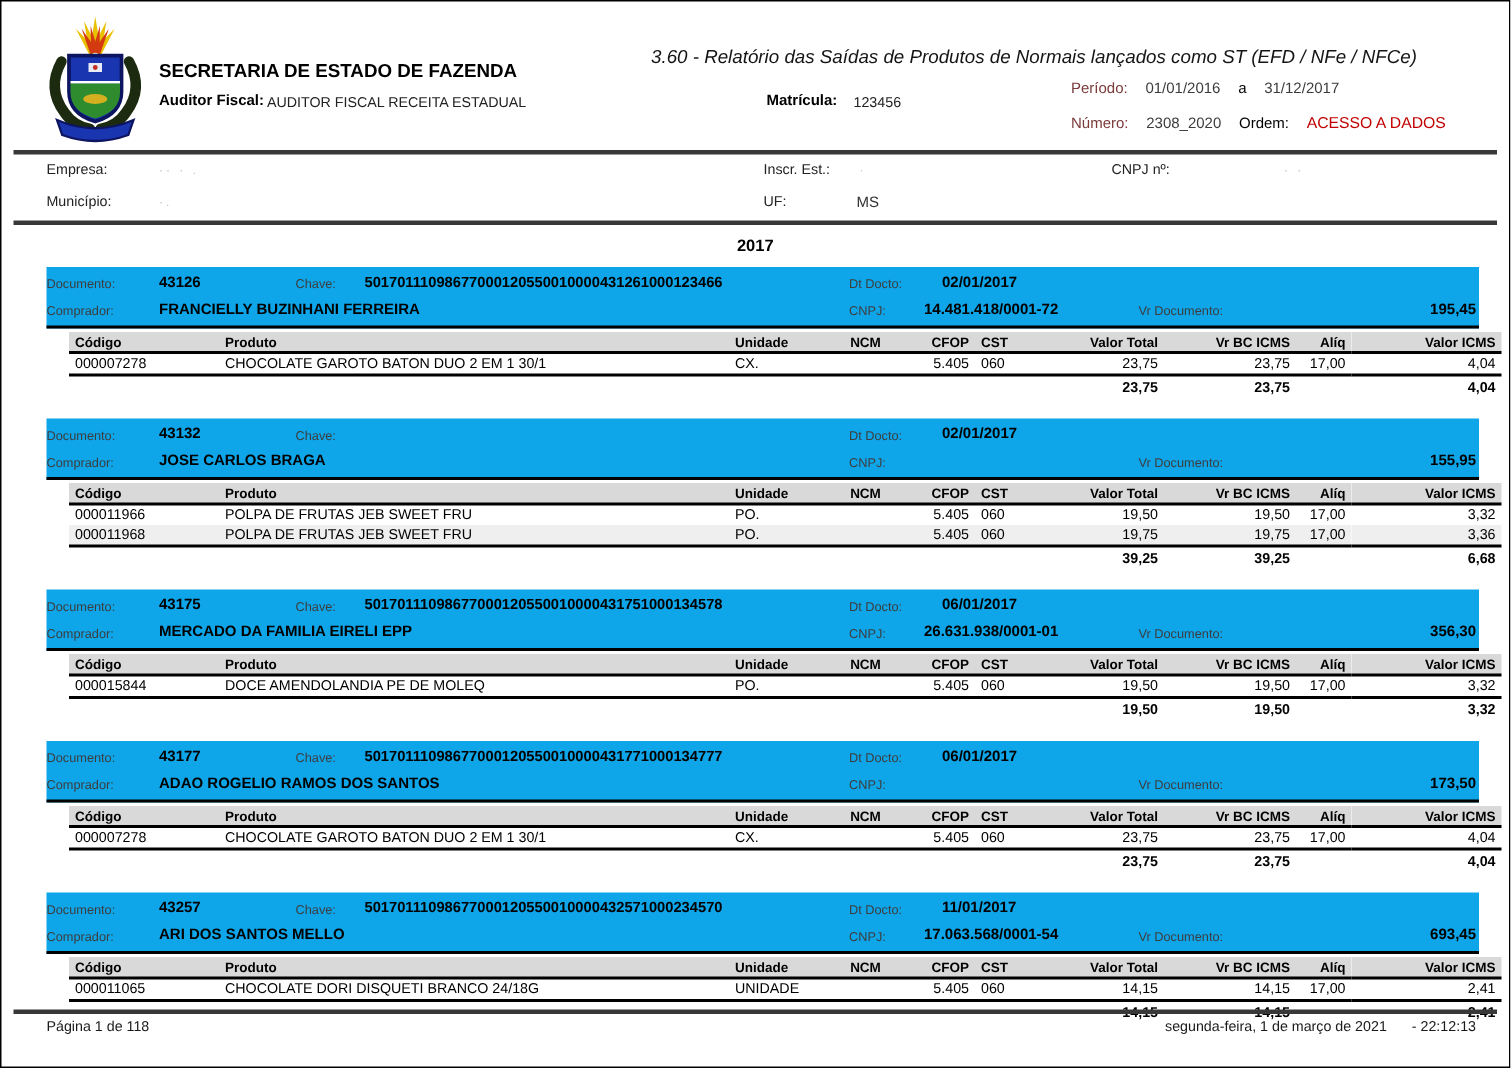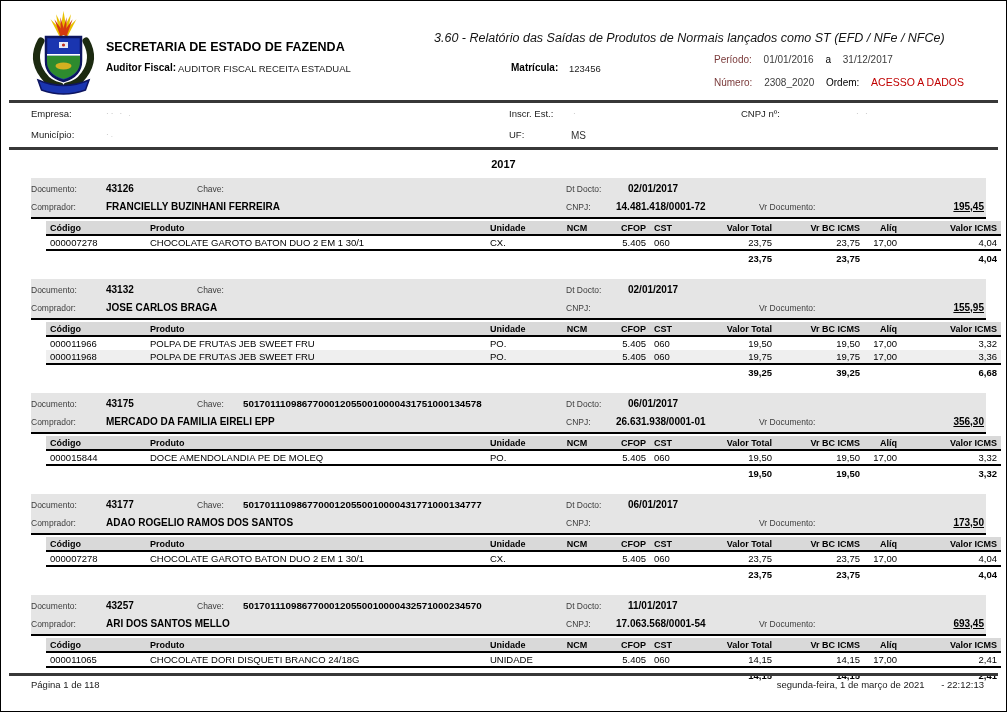--- a/index.html
+++ b/index.html
@@ -34,30 +34,30 @@
   .f-ins-l{left:508px;top:107px;} .f-ins-v{left:572px;top:108px;}
   .f-cnpj-l{left:740px;top:107px;} .f-cnpj-v{left:855px;top:108px;}
   .f-mun-l{left:30px;top:128px;} .f-mun-v{left:105px;top:129px;}
   .f-uf-l{left:508px;top:128px;} .f-uf-v{left:570px;top:129px;}
 
   .year{position:absolute;top:157px;left:0;width:100%;text-align:center;font-size:11px;font-weight:bold;}
 
   
   .docs{position:absolute;top:177px;left:30px;width:955px;}
   .doc-block{margin-bottom:13px;}
-  .doc-band{background:#e5e5e5;border-bottom:2px solid #000;padding:2px 0 1px 0;}
+  .doc-band{background:#0ea5e9;border-bottom:2px solid #000;padding:2px 0 1px 0;}
   .band-line{position:relative;height:18px;}
   .band-line span{position:absolute;top:0;line-height:18px;white-space:nowrap;}
   .blbl{font-size:8.5px;color:#3d3d3d;}
   .bval{font-size:10px;font-weight:bold;color:#000;}
   .p-doc-l{left:0;} .p-doc-v{left:75px;}
   .p-chave-l{left:166px;} .p-chave-v{left:212px;font-size:9.8px;}
   .p-dt-l{left:535px;} .p-dt-v{left:597px;}
   .p-cnpj-v{left:585px;}
-  .p-vrdoc-l{left:728px;} .p-vrdoc-v{right:2px;text-decoration:underline;}
+  .p-vrdoc-l{left:728px;} .p-vrdoc-v{right:2px;}
 
   .doc-table{border-collapse:collapse;table-layout:fixed;width:100%;margin-top:2px;margin-left:15px;}
   .doc-table th{background:#d9d9d9;font-size:9px;font-weight:bold;padding:1.5px 4px;
                 border-bottom:2px solid #000;white-space:nowrap;overflow:hidden;}
   .doc-table td{font-size:9.5px;padding:1px 4px;white-space:nowrap;overflow:hidden;}
   .doc-table tbody tr:nth-child(even) td{background:#efefef;}
   .doc-table tfoot td{border-top:2px solid #000;font-weight:bold;padding:2px 4px;}
   .al{text-align:left;} .ac{text-align:center;} .ar{text-align:right;}
 
   
@@ -135,20 +135,21 @@
 
   <div class="year">2017</div>
 
   <div class="docs">
       <section class="doc-block">
         <div class="doc-band">
           <div class="band-line">
             <span class="blbl p-doc-l">Documento:</span>
             <span class="bval p-doc-v">43126</span>
             <span class="blbl p-chave-l">Chave:</span>
+            <span class="bval p-chave-v">50170111098677000120550010000431261000123466</span>
             <span class="blbl p-dt-l">Dt Docto:</span>
             <span class="bval p-dt-v">02/01/2017</span>
           </div>
           <div class="band-line">
             <span class="blbl p-doc-l">Comprador:</span>
             <span class="bval p-doc-v">FRANCIELLY BUZINHANI FERREIRA</span>
             <span class="blbl p-dt-l">CNPJ:</span>
             <span class="bval p-cnpj-v">14.481.418/0001-72</span>
             <span class="blbl p-vrdoc-l">Vr Documento:</span>
             <span class="bval p-vrdoc-v">195,45</span>

